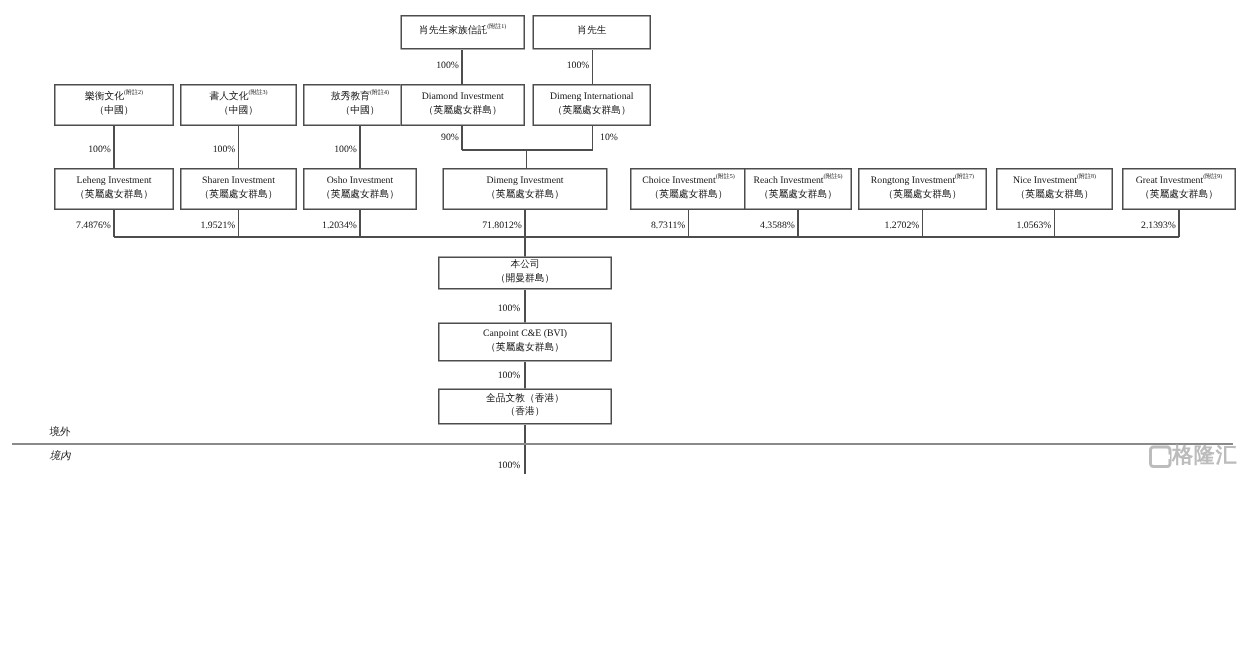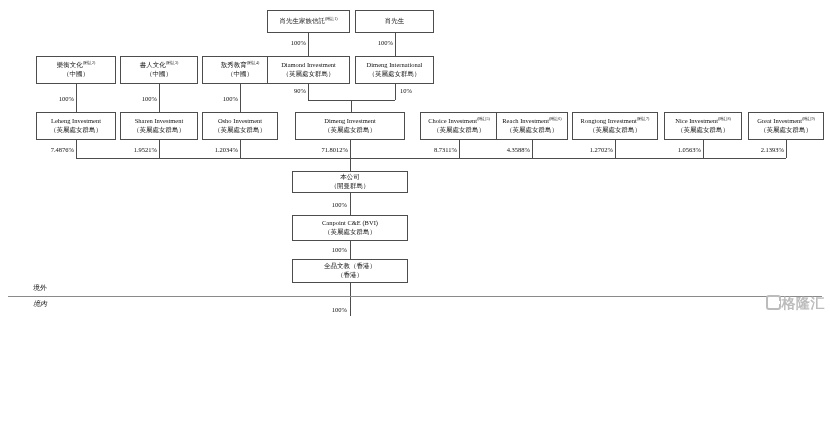--- a/index.html
+++ b/index.html
@@ -13,21 +13,21 @@
   #wires text{font-family:"Liberation Serif","DejaVu Serif",serif;font-size:6.5px;fill:#111;}
   #nodes{position:absolute;left:0;top:0;width:830px;height:448px;}
   .node{
     position:absolute;box-sizing:border-box;border:1px solid #4d4d4d;background:#fff;
     display:flex;flex-direction:column;justify-content:center;align-items:center;
     text-align:center;font-size:6.5px;line-height:1.35;z-index:2;
   }
   .node sup{font-size:4px;line-height:0;vertical-align:super;}
   .region-label{position:absolute;font-size:7px;color:#111;z-index:3;}
   #watermark{
-    position:absolute;right:5px;bottom:3px;display:flex;gap:1px;
+    position:absolute;right:5px;bottom:3px;display:flex;align-items:center;gap:1px;
     color:#bcbcbc;z-index:4;font-family:"Liberation Sans","DejaVu Sans",sans-serif;
   }
   #wm-icon{
     box-sizing:border-box;width:15px;height:15px;border:2.5px solid #bcbcbc;border-radius:3px;
     position:relative;
   }
   #wm-icon::after{
     content:"";position:absolute;right:-1px;top:4px;width:6px;height:3px;background:#fff;
   }
   #wm-icon::before{

